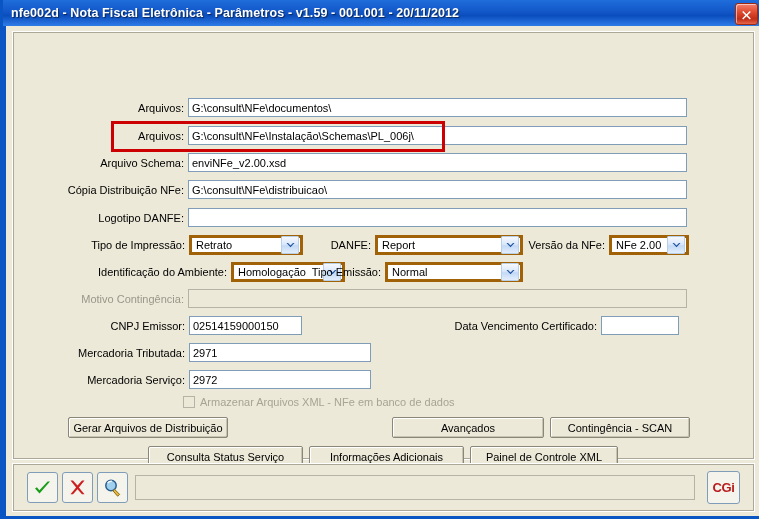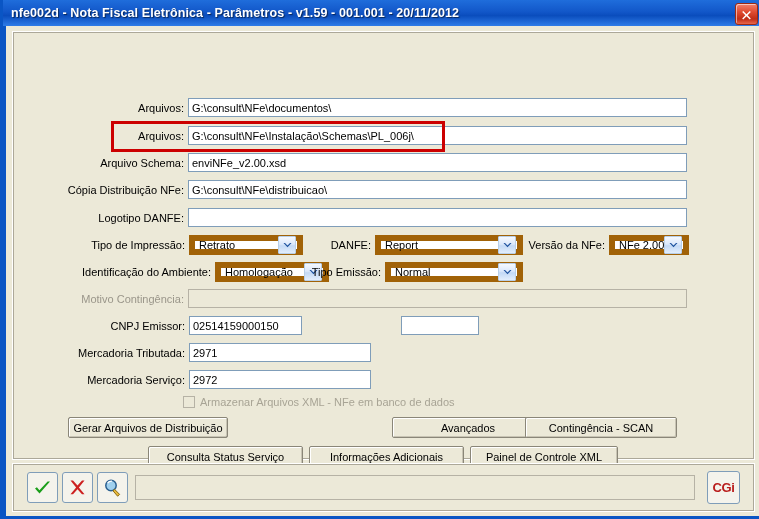--- a/index.html
+++ b/index.html
@@ -62,21 +62,21 @@
   .lbl.disabled{color:#9a968a;}
   .txt{
     box-sizing:border-box;height:19px;
     background:#fff;border:1px solid #7f9db9;
     font-family:"Liberation Sans", sans-serif;font-size:11px;
     padding:1px 3px;color:#000;outline:none;
   }
   .txt.ro{background:#ece9d8;border:1px solid #b6b2a5;color:#555;}
   .combo{
     box-sizing:border-box;height:20px;
-    background:#fff;border:6px solid #a16207;
+    background:#fff;border:3px solid #a16207;
     display:flex;align-items:center;justify-content:space-between;
     font-size:11px;cursor:pointer;position:relative;
   }
   .combo .val{padding-left:4px;white-space:nowrap;overflow:hidden;}
   .combo .arrow{
     width:16px;height:16px;margin-right:1px;flex:0 0 16px;
     background:linear-gradient(180deg,#f6f9fe 0%,#dbe8fb 45%,#c3d9f5 55%,#e3eefc 100%);
     border:1px solid #b8cfe8;border-radius:1px;
     display:flex;align-items:center;justify-content:center;
   }
@@ -188,21 +188,21 @@
         <div class="combo" style="width:80px;">
           <span class="val">NFe 2.00</span>
           <span class="arrow">
             <svg width="9" height="6" viewBox="0 0 9 6">
                 <path d="M0.5 1 L4.5 5.2 L8.5 1 L7 1 L4.5 3.6 L2 1 Z" fill="#1a4f9c"></path>
               </svg>
           </span>
         </div>
       </div>
 
-      <div class="field-row" style="left:0px;top:230px;padding-left:26px;">
+      <div class="field-row" style="left:16px;top:230px;padding-left:26px;">
         <div class="lbl" style="width:172px;">Identificação do Ambiente:</div>
         <div class="combo" style="width:114px;">
           <span class="val">Homologação</span>
           <span class="arrow">
             <svg width="9" height="6" viewBox="0 0 9 6">
                 <path d="M0.5 1 L4.5 5.2 L8.5 1 L7 1 L4.5 3.6 L2 1 Z" fill="#1a4f9c"></path>
               </svg>
           </span>
         </div>
       </div>
@@ -221,41 +221,42 @@
       <div class="field-row" style="left:0px;top:257px;width:674px;">
         <div class="lbl disabled" style="width:172px;">Motivo Contingência:</div>
         <input class="txt ro" style="width: 502px;" readonly="" value="">
       </div>
 
       <div class="field-row" style="left:0px;top:284px;">
         <div class="lbl" style="width:172px;">CNPJ Emissor:</div>
         <input class="txt" style="width: 113px;" value="02514159000150">
       </div>
       <div class="field-row" style="left:388px;top:284px;">
+        <div class="lbl" style="width:196px;">Data Vencimento Certificado:</div>
         <input class="txt" style="width: 78px;" value="">
       </div>
 
       <div class="field-row" style="left:0px;top:311px;">
         <div class="lbl" style="width:172px;">Mercadoria Tributada:</div>
         <input class="txt" style="width: 182px;" value="2971">
       </div>
 
       <div class="field-row" style="left:0px;top:338px;">
         <div class="lbl" style="width:172px;">Mercadoria Serviço:</div>
         <input class="txt" style="width: 182px;" value="2972">
       </div>
 
       <div class="chk-row" style="left:170px;top:364px;">
         <span class="chk"></span>
         <span class="chk-lbl">Armazenar Arquivos XML - NFe em banco de dados</span>
       </div>
 
       <div class="btn focused" style="left:55px;top:385px;width:160px;">Gerar Arquivos de Distribuição</div>
       <div class="btn" style="left:379px;top:385px;width:152px;">Avançados</div>
-      <div class="btn" style="left:512px;top:385px;width:152px;">Contingência - SCAN</div>
+      <div class="btn" style="left:537px;top:385px;width:140px;">Contingência - SCAN</div>
 
       <div class="btn" style="left:135px;top:414px;width:155px;">Consulta Status Serviço</div>
       <div class="btn" style="left:296px;top:414px;width:155px;">Informações Adicionais</div>
       <div class="btn" style="left:457px;top:414px;width:148px;">Painel de Controle XML</div>
 
       <div class="highlight" style="left:98px;top:89px;width:334px;height:31px;"></div>
     </div>
 
     <div class="panel bottom-panel">
 

